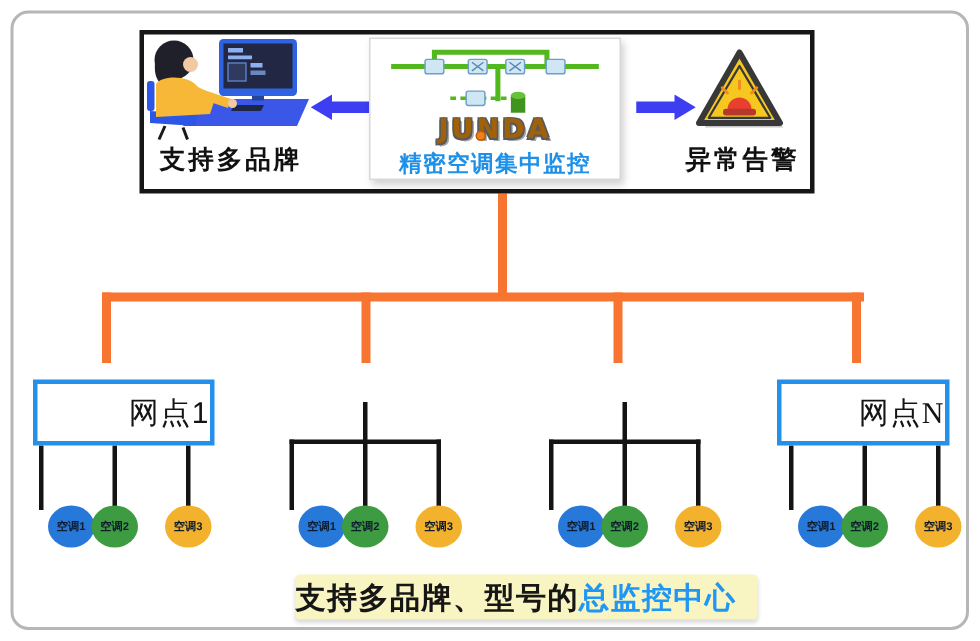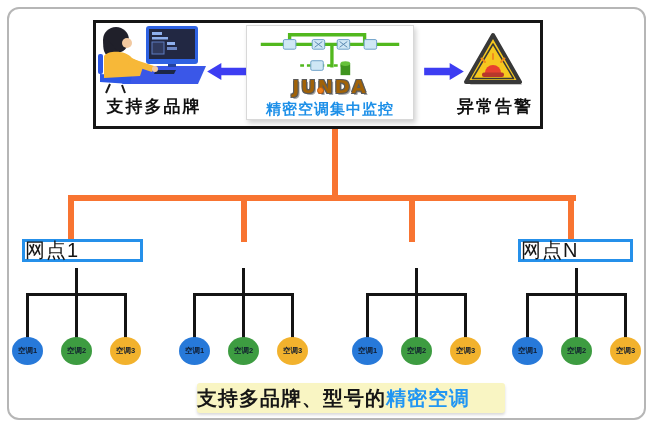--- a/index.html
+++ b/index.html
@@ -29,29 +29,29 @@
          text-shadow:-1px -1px 0 #5a5a5a,1px -1px 0 #5a5a5a,-1px 1px 0 #5a5a5a,
                      1px 1px 0 #5a5a5a,2px 2px 0 #a8a8a8;}
   .junda-dot{position:absolute;left:25px;bottom:2px;width:7px;height:7px;border-radius:50%;
              background:#f08018;border:1px solid #b85a10;box-sizing:border-box;}
   .sys-label{margin-top:3px;font-size:15px;font-weight:800;letter-spacing:1px;
              color:var(--text-blue,#1e90e8);white-space:nowrap;}
   
   .oline{position:absolute;background:var(--line-orange,#f87431);}
   .bline{position:absolute;background:var(--line-black,#141414);}
   
-  .branch-box{position:absolute;top:239px;height:23px;box-sizing:border-box;
+  .branch-box{position:absolute;top:253px;height:44px;box-sizing:border-box;
               border:3px solid var(--box-blue,#2590ea);background:#fff;
-              display:flex;align-items:center;justify-content:flex-start;
+              display:flex;align-items:center;justify-content:flex-end;
               font-size:20px;letter-spacing:1px;color:#141414;}
   
   .ac{position:absolute;top:337px;width:31px;height:28px;border-radius:50%;
       display:flex;align-items:center;justify-content:center;
       font-size:7.5px;font-weight:700;color:#101c2e;white-space:nowrap;}
-  .ac1{background:var(--ac1-blue,#2779d9);}
+  .ac1{background:var(--ac1-blue,#2779d9);margin-left:20px;}
   .ac2{background:var(--ac2-green,#3d9c41);}
   .ac3{background:var(--ac3-yellow,#f2b22d);}
   
   .banner{position:absolute;left:197px;top:383px;width:308px;height:30px;
           background:var(--banner-bg,#f9f5c3);border-radius:3px;
           box-shadow:0 2px 3px rgba(0,0,0,0.15);
           display:flex;align-items:center;justify-content:flex-start;
           font-size:20px;font-weight:700;letter-spacing:1px;white-space:nowrap;}
   .banner .hl{color:var(--banner-blue,#2196f3);}
 </style>
@@ -153,21 +153,21 @@
     <path d="M31,13 L51.5,47.5 L10.5,47.5 Z" fill="#f6c81f" stroke="#383838" stroke-width="1.5" stroke-linejoin="round"></path>
     <path d="M31,28 L31,23 M23,31 L19.5,27.5 M39,31 L42.5,27.5" stroke="#f08c1e" stroke-width="2" stroke-linecap="round"></path>
     <path d="M23,42 A8,8 0 0 1 39,42 Z" fill="#e8402f"></path>
     <rect x="20" y="41.5" width="22" height="4.5" rx="2" fill="#b7372b"></rect>
   </svg>
   <div class="label-kai lbl-alarm">异常告警</div>
 
   <div class="branch-box" style="left:22px;width:121px;">
     <span>网点1</span>
   </div>
-  <div class="branch-box" style="left:518px;width:115px;">
+  <div class="branch-box" style="left:518px;width:115px;font-family:Liberation Serif, serif;">
     <span>网点N</span>
   </div>
 
   <div class="ac ac1" style="left:12px;">空调1</div>
   <div class="ac ac2" style="left:61px;">空调2</div>
   <div class="ac ac3" style="left:110px;">空调3</div>
 
   <div class="ac ac1" style="left:179px;">空调1</div>
   <div class="ac ac2" style="left:228px;">空调2</div>
   <div class="ac ac3" style="left:277px;">空调3</div>
@@ -175,15 +175,15 @@
   <div class="ac ac1" style="left:352px;">空调1</div>
   <div class="ac ac2" style="left:401px;">空调2</div>
   <div class="ac ac3" style="left:450px;">空调3</div>
 
   <div class="ac ac1" style="left:512px;">空调1</div>
   <div class="ac ac2" style="left:561px;">空调2</div>
   <div class="ac ac3" style="left:610px;">空调3</div>
 
   <div class="banner">
     <span>支持多品牌、型号的</span>
-      <span class="hl">精密空调</span>
+      <span class="hl">总监控中心</span>
   </div>
 </div>
 
 </body></html>

